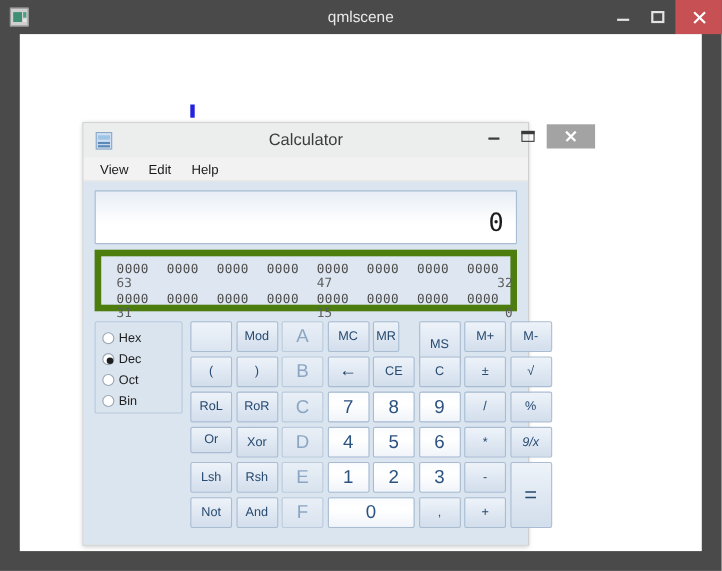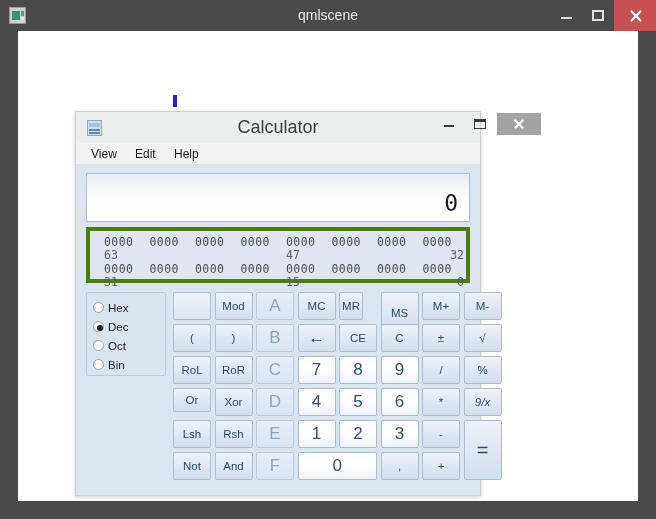--- a/index.html
+++ b/index.html
@@ -123,21 +123,21 @@
   }
   #calc-app-icon .r1 { top: 2px; height: 4px; background: #9ec4e6; }
   #calc-app-icon .r2 { top: 8px; }
   #calc-app-icon .r3 { top: 11px; }
   #calc-title {
     position: absolute; left: 0; top: 0;
     width: 404px; height: 31px;
     line-height: 31px;
     text-align: center;
     color: #3c3c3c;
-    font-size: 18px;
+    font-size: 15px;
   }
   .calc-ctl {
     position: absolute; top: 1px;
     height: 22px;
     cursor: default;
   }
   #calc-min { left: 359px; width: 28px; }
   #calc-min .bar {
     position: absolute; left: 9px; top: 12px;
     width: 10px; height: 2px; background: #3a3a3a;
@@ -199,21 +199,21 @@
     font-family: "DejaVu Sans Mono", monospace;
     font-size: 23px;
     color: #1b1b1b;
   }
 
   
   #bit-panel {
     position: absolute; left: 10px; top: 115px;
     width: 384px; height: 56px;
     background: #dde6f1;
-    border: 4px solid #4d7c0f;
+    border: 6px solid #4d7c0f;
   }
   .bit-row {
     position: absolute; left: 0;
     width: 384px; height: 14px;
     font-family: "DejaVu Sans Mono", monospace;
     font-size: 11.5px;
     color: #5d5d5d;
   }
   .bit-row.nibbles { color: #4c4c4c; letter-spacing: 0.4px; }
   .bit-row.r1 { top: 4px; }

